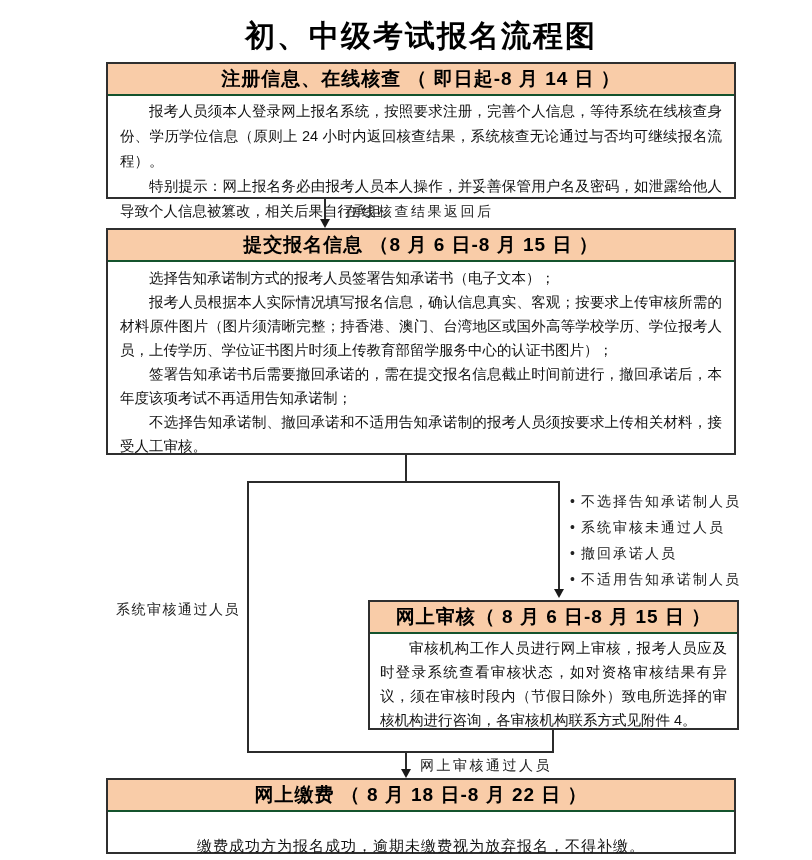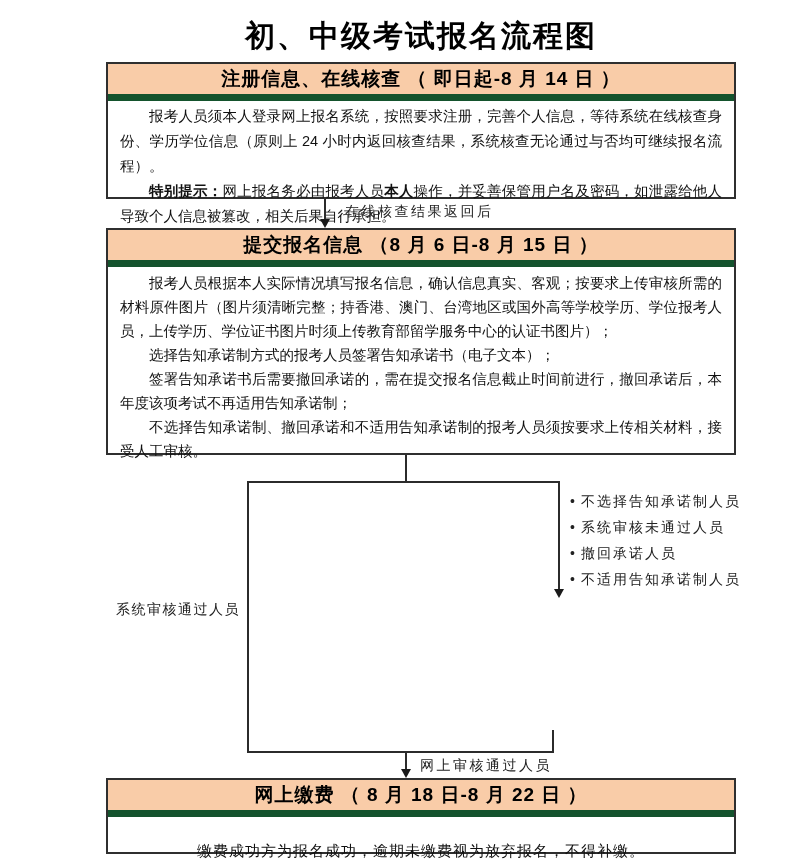--- a/index.html
+++ b/index.html
@@ -9,29 +9,29 @@
     overflow:hidden;
   }
   .page-title{
     position:absolute;left:106px;top:16px;width:630px;text-align:center;
     font-size:30px;font-weight:bold;letter-spacing:2px;color:#000;
   }
   .flow-box{
     position:absolute;border:2px solid #2f2f2f;background:#fff;box-sizing:border-box;
   }
   .box-header{
-    height:30px;background:#f9cca8;border-bottom:7px solid #14532d;
+    height:30px;background:#f9cca8;border-bottom:2px solid #14532d;
     display:flex;align-items:center;justify-content:center;
     font-size:19px;font-weight:bold;letter-spacing:1px;color:#000;
   }
   .box-body{
     padding:3px 12px 0 12px;font-size:14.5px;line-height:25px;text-align:justify;color:#111;
   }
   .box-body p{margin:0;text-indent:2em;}
-  .box-body .b{font-weight:bold;}
+  .box-body .b{font-weight:normal;}
   .body-tight{line-height:24px;padding-top:4px;}
   .body-center{
     display:flex;align-items:center;justify-content:center;text-align:center;
     font-size:15px;letter-spacing:1px;height:42px;padding:12px;
   }
   .line{position:absolute;background:#2b2b2b;}
   .arrowhead{
     position:absolute;width:0;height:0;
     border-left:5px solid transparent;border-right:5px solid transparent;
     border-top:9px solid #1a1a1a;
@@ -62,22 +62,22 @@
     </div>
   </div>
 
   <div class="line" style="left:324px;top:199px;width:2px;height:21px;"></div>
   <div class="arrowhead" style="left:320px;top:219px;"></div>
   <div class="flow-label" style="left:345px;top:203px;">在线核查结果返回后</div>
 
   <div class="flow-box" style="left:106px;top:228px;width:630px;height:227px;">
     <div class="box-header">提交报名信息 （8 月 6 日-8 月 15 日 ）</div>
     <div class="box-body body-tight">
+      <p>选择告知承诺制方式的报考人员签署告知承诺书（电子文本）；</p>
       <p>报考人员根据本人实际情况填写报名信息，确认信息真实、客观；按要求上传审核所需的材料原件图片（图片须清晰完整；持香港、澳门、台湾地区或国外高等学校学历、学位报考人员，上传学历、学位证书图片时须上传教育部留学服务中心的认证书图片）；</p>
-      <p>选择告知承诺制方式的报考人员签署告知承诺书（电子文本）；</p>
       <p>签署告知承诺书后需要撤回承诺的，需在提交报名信息截止时间前进行，撤回承诺后，本年度该项考试不再适用告知承诺制；</p>
       <p>不选择告知承诺制、撤回承诺和不适用告知承诺制的报考人员须按要求上传相关材料，接受人工审核。</p>
     </div>
   </div>
 
   <div class="line" style="left:405px;top:455px;width:2px;height:28px;"></div>
   <div class="line" style="left:247px;top:481px;width:313px;height:2px;"></div>
   <div class="line" style="left:247px;top:481px;width:2px;height:272px;"></div>
   <div class="line" style="left:558px;top:481px;width:2px;height:108px;"></div>
   <div class="arrowhead" style="left:554px;top:589px;"></div>
@@ -96,20 +96,26 @@
     <div class="bullet-item">
         <span class="bullet-dot"></span>
         <span>撤回承诺人员</span>
       </div>
     <div class="bullet-item">
         <span class="bullet-dot"></span>
         <span>不适用告知承诺制人员</span>
       </div>
   </div>
 
+  <div class="flow-box" style="left:368px;top:600px;width:371px;height:130px;">
+    <div class="box-header">网上审核（ 8 月 6 日-8 月 15 日 ）</div>
+    <div class="box-body" style="line-height:24px;padding:2px 10px 0 10px;">
+      <p>审核机构工作人员进行网上审核，报考人员应及时登录系统查看审核状态，如对资格审核结果有异议，须在审核时段内（节假日除外）致电所选择的审核机构进行咨询，各审核机构联系方式见附件 4。</p>
+    </div>
+  </div>
 
   <div class="line" style="left:552px;top:730px;width:2px;height:23px;"></div>
   <div class="line" style="left:247px;top:751px;width:307px;height:2px;"></div>
   <div class="line" style="left:405px;top:751px;width:2px;height:19px;"></div>
   <div class="arrowhead" style="left:401px;top:769px;"></div>
   <div class="flow-label" style="left:420px;top:757px;">网上审核通过人员</div>
 
   <div class="flow-box" style="left:106px;top:778px;width:630px;height:76px;">
     <div class="box-header">网上缴费 （ 8 月 18 日-8 月 22 日 ）</div>
     <div class="box-body body-center">

